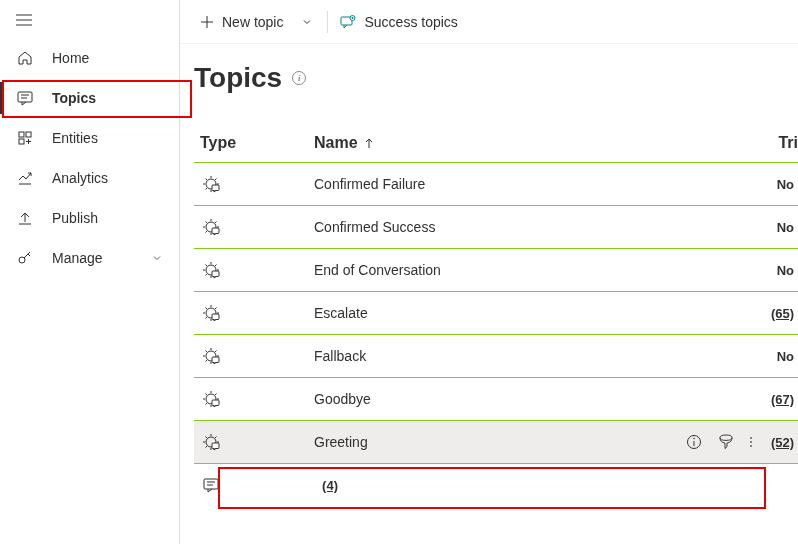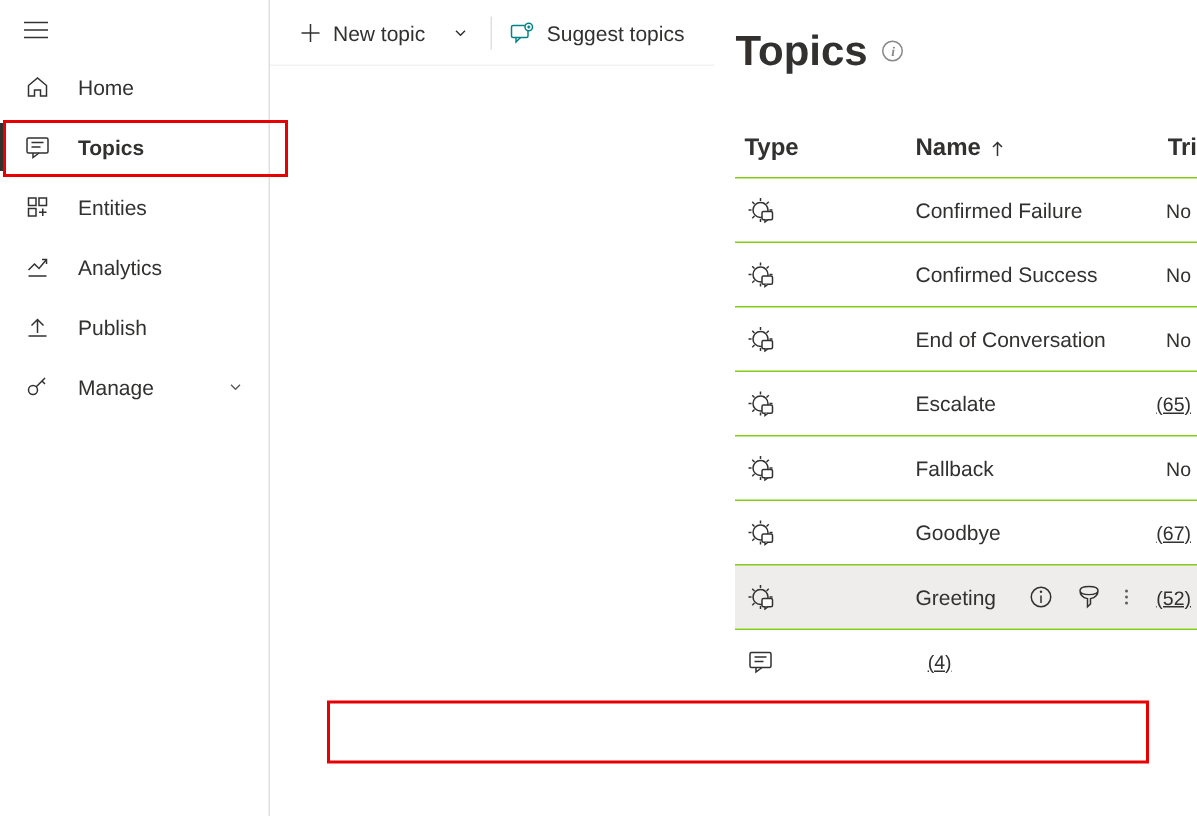--- a/index.html
+++ b/index.html
@@ -56,21 +56,21 @@
   .nav-item.active { font-weight: 600; }
   .nav-item .chev {
     margin-left: auto;
   }
   svg { display: block; }
 
   
   .main {
     flex: 1;
     display: flex;
-    flex-direction: row;
+    flex-direction: column;
     overflow: hidden;
   }
   .toolbar {
     display: flex;
     align-items: center;
     height: 44px;
     padding: 0 14px;
     gap: 4px;
     border-bottom: 1px solid #f3f2f1;
   }
@@ -143,21 +143,21 @@
   .table-head {
     display: flex;
     align-items: center;
     padding: 14px 0 10px 0;
     font-weight: 600;
     font-size: 16px;
   }
   .col-type { width: 120px; padding-left: 6px;}
   .col-name { flex: 1; display: flex; align-items:center; gap:6px;}
   .col-trig-head { margin-left:auto; padding-left: 8px; }
-  .col-trig { width: 28px; text-align:right; padding-right:4px; color:#323130; font-size:13px;}
+  .col-trig { width: 28px; text-align:right; padding-right:4px; color:#323130; font-size:13px;font-weight:bold;}
   .col-trig.linky { text-decoration: underline; }
 
   .row {
     display: flex;
     align-items: center;
     height: 43px;
     border-top: 1px solid #84cc16;
   }
   .row .col-type { padding-left: 8px; }
   .row.highlight { background: #eeedec; }
@@ -286,21 +286,21 @@
       <div class="tool-btn">
         <span>
           <svg width="16" height="16" viewBox="0 0 16 16">
               <rect x="1" y="3" width="11" height="8" rx="1" fill="none" stroke="#038387"></rect>
               <path d="M4 11 L4 14 L7 11" stroke="#038387" fill="none"></path>
               <circle cx="12.5" cy="4" r="2.5" stroke="#038387" fill="#fff"></circle>
               <line x1="12.5" y1="3" x2="12.5" y2="5" stroke="#038387"></line>
               <line x1="11.5" y1="4" x2="13.5" y2="4" stroke="#038387"></line>
             </svg>
         </span>
-        <span>Suggest topics</span>
+        <span>Success topics</span>
       </div>
     </div>
 
     <div class="content">
       <div class="page-title">
         <span>Topics</span>
         <span class="info-circle">i</span>
       </div>
 
 

